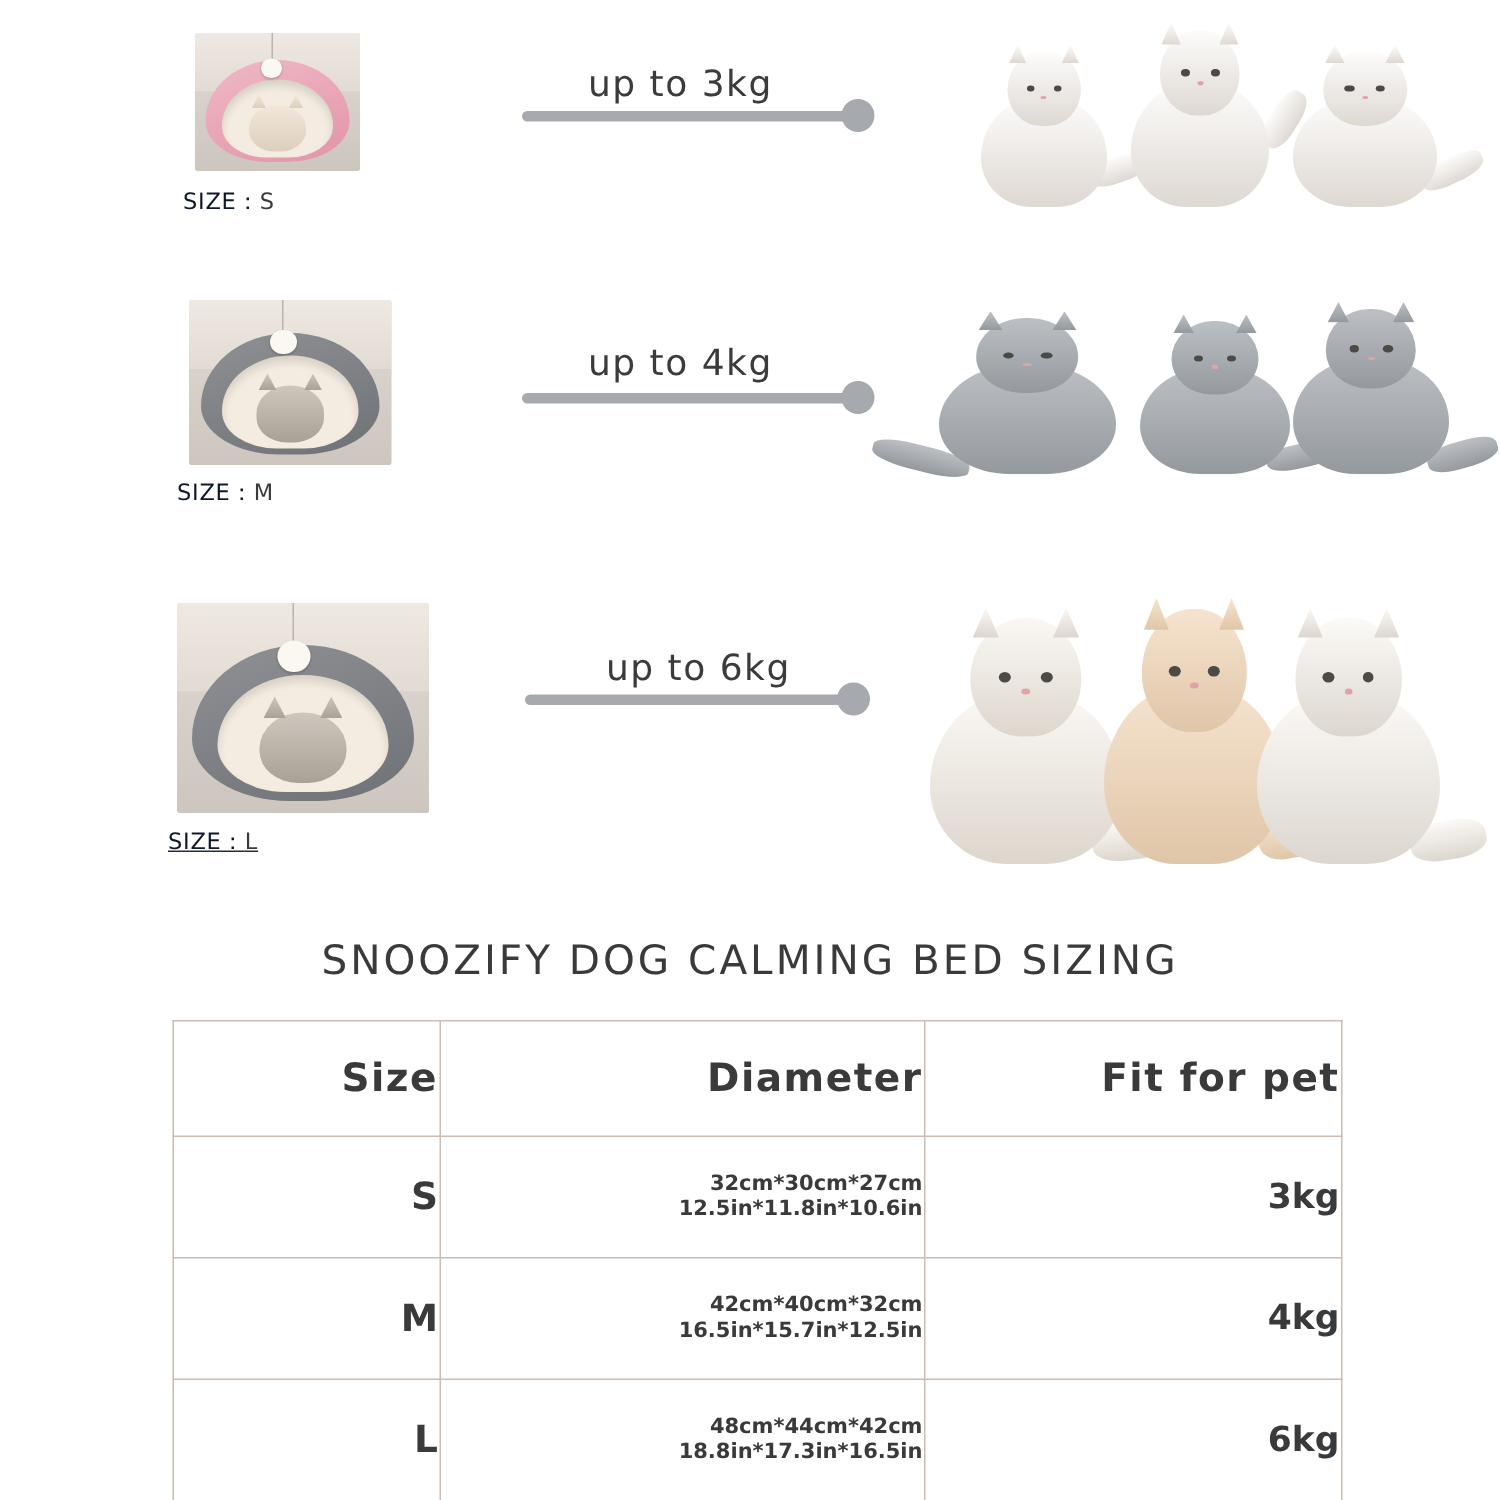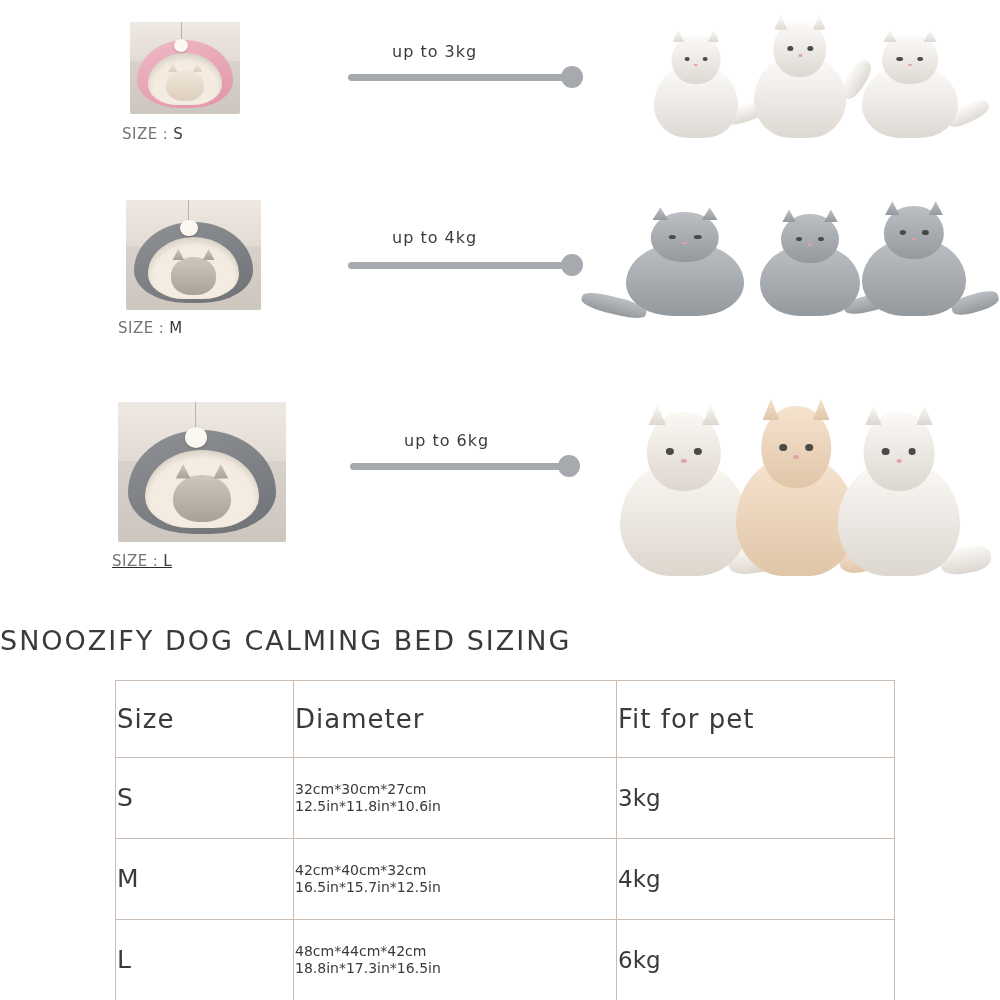--- a/index.html
+++ b/index.html
@@ -74,29 +74,29 @@
     position: absolute; left: 46%; top: 0; width: 1px; height: 20%;
     background: #b9b3ab;
   }
 
   .size-label {
     position: absolute;
     font-size: 15px;
     letter-spacing: .5px;
     white-space: nowrap;
   }
-  .size-label .k { color: #737373; }
+  .size-label .k { color: #0f172a; }
   .size-label .v { color: #3a3a3a; }
   .row-s .size-label { left: 122px; top: 117px; }
   .row-m .size-label { left: 118px; top: 139px; }
   .row-l .size-label { left: 112px; top: 170px; text-decoration: underline; }
 
   .weight-text {
     position: absolute;
-    font-size: 16px;
+    font-size: 24px;
     color: #3b3b3b;
     letter-spacing: 1px;
     white-space: nowrap;
     text-align: right;
   }
   .row-s .weight-text { left: 392px; top: 34px; }
 
   .arrow-line {
     position: absolute;
     height: 7px;
@@ -189,38 +189,38 @@
     background: linear-gradient(180deg,#fcfaf7,#dcd6cf);
   }
   .f1 .tail { right: -26%; bottom: 2%; width: 42%; transform: rotate(-8deg); }
   .f2 .tail { right: -22%; bottom: 2%; width: 36%; transform: rotate(-10deg); }
   .f3 .tail { right: -26%; bottom: 2%; width: 42%; transform: rotate(-10deg); }
 
   
   .table-heading {
     position: absolute;
     left: 0; top: 625px; width: 1000px;
-    text-align: left;
+    text-align: center;
     font-size: 27px;
     letter-spacing: 2px;
     color: #3a3a3a;
   }
 
   .size-table {
     position: absolute;
     left: 115px; top: 680px;
     width: 770px;
     border-collapse: collapse;
     table-layout: fixed;
   }
   .size-table td, .size-table th {
     border: 1px solid #c9bcb2;
-    text-align: left;
+    text-align: right;
     color: #3a3a3a;
-    font-weight: normal;
+    font-weight: bold;
   }
   .size-table .col-size { width: 175px; }
   .size-table .col-dia  { width: 320px; margin-top: 41px; }
   .size-table .col-fit  { width: 275px; margin-left: 45px; }
 
   .size-table thead th {
     height: 74px;
     font-size: 26px;
     letter-spacing: 1px;
   }

